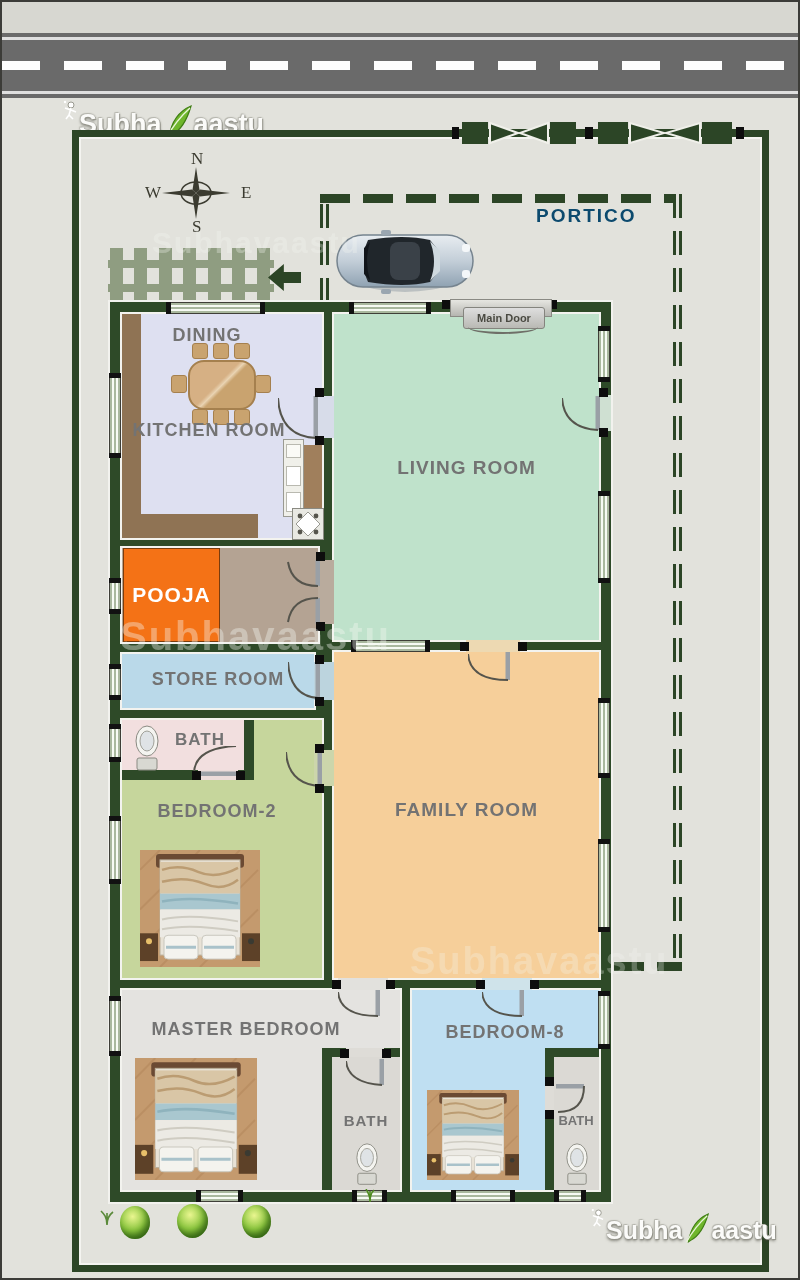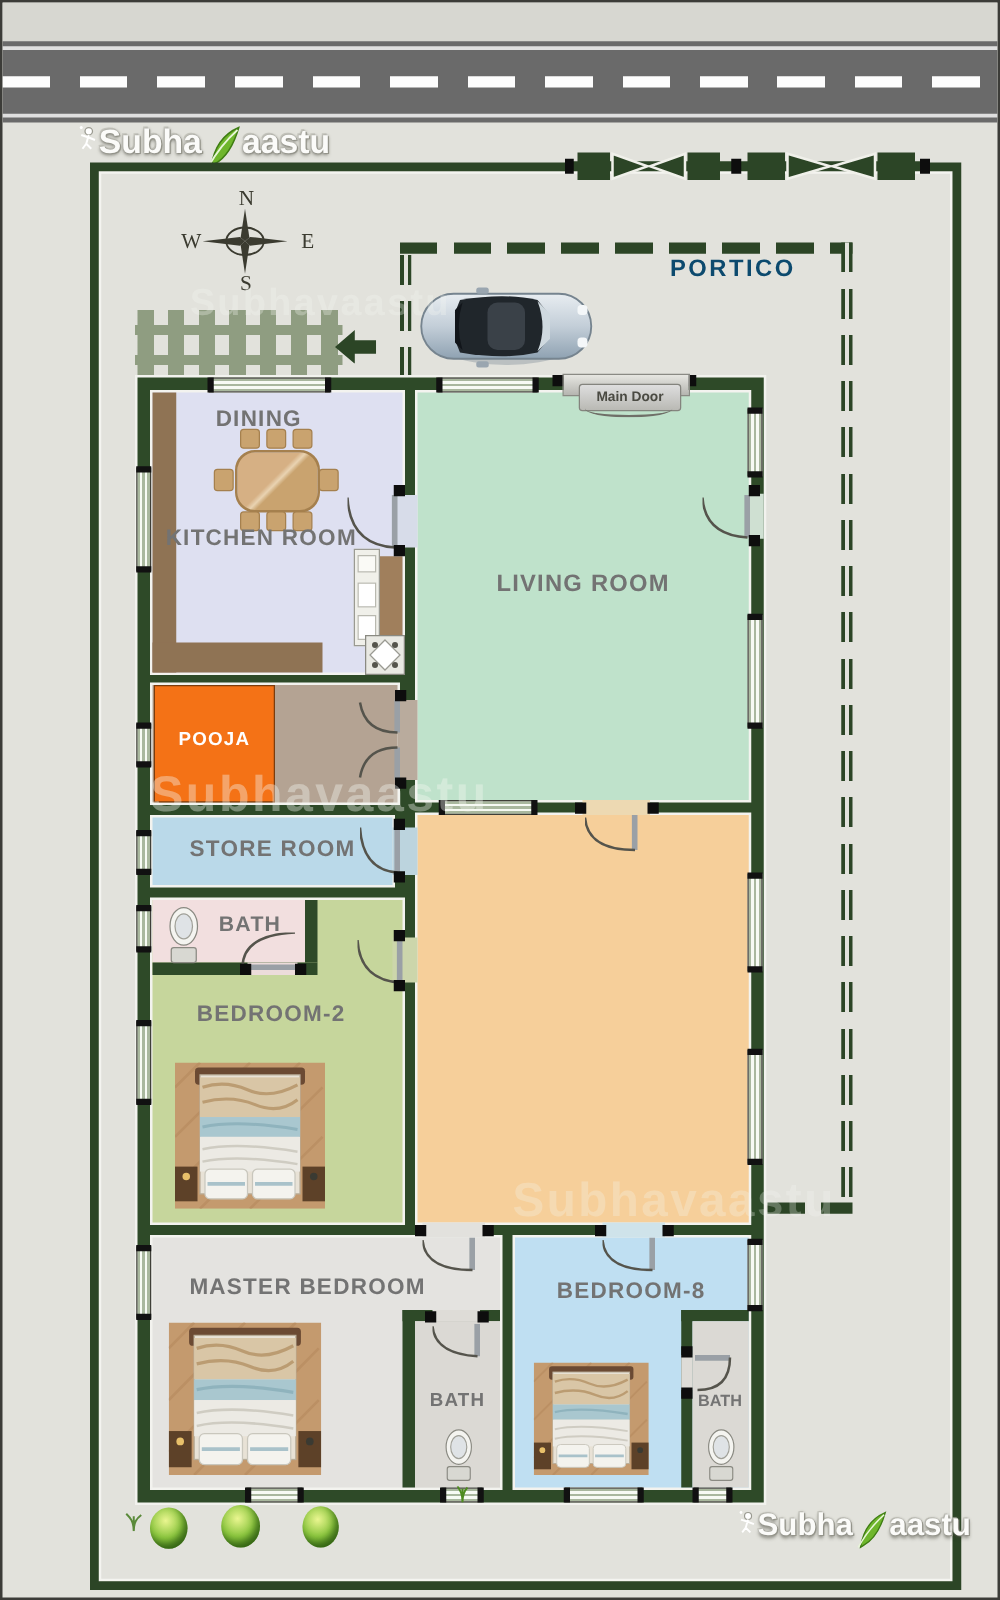--- a/index.html
+++ b/index.html
@@ -13,21 +13,21 @@
   .road-edge{left:0;width:100%;height:3px;background:#dfdfdf;}
   .road-dashes{left:0;top:59px;width:100%;height:9px;
      background:repeating-linear-gradient(90deg,#fdfdfd 0 38px,transparent 38px 62px);}
   .road-label{top:48px;left:0;width:100%;text-align:center;}
   .road-label span{display:inline-block;background:#6a6a6a;color:#fff;font-weight:bold;
      font-size:23px;letter-spacing:3px;padding:2px 16px;position:relative;z-index:3;}
   
   .compound{left:70px;top:128px;width:683px;height:1128px;border:7px solid #2c4526;
      box-shadow:inset 0 0 0 2px #f4f4f0;}
   
-  .logo{display:flex;gap:1px;}
+  .logo{display:flex;align-items:flex-end;gap:1px;}
   .logo .t{font-weight:bold;font-size:27px;color:#fbfbf9;line-height:1;
      text-shadow:0 0 2px #85857d,1px 1px 0 #9a9a90,-1px -1px 0 #c8c8c0,0 2px 3px rgba(60,60,50,.55);}
   .logo.small .t{font-size:25px;}
   
   .compass text{font-family:"Liberation Serif",serif;font-size:17px;fill:#3b3b30;}
   
   .dash-h{height:9px;background:repeating-linear-gradient(90deg,#2c4526 0 30px,transparent 30px 43px);}
   .dash-v{width:9px;background:
      linear-gradient(90deg,transparent 0 3px,#e2e2dc 3px 6px,transparent 6px),
      repeating-linear-gradient(180deg,#2c4526 0 24px,transparent 24px 37px);}
@@ -377,24 +377,25 @@
     <path d="M26 98 L56 98 M64 98 L94 98" stroke="#a9c2ca" stroke-width="3"></path>
     <rect x="0" y="84" width="18" height="28" fill="#5d4128"></rect>
       <circle cx="9" cy="92" r="3" fill="#e8c06a"></circle>
     <rect x="102" y="84" width="18" height="28" fill="#5d4128"></rect>
       <circle cx="111" cy="92" r="3" fill="#3a3a32"></circle>
   </svg>
 
   <div class="rlabel" style="left:140px;top:323px;width:130px;font-size:18px;">DINING</div>
   <div class="rlabel" style="left:122px;top:418px;width:170px;font-size:18px;">KITCHEN ROOM</div>
   <div class="rlabel" style="left:362px;top:455px;width:205px;font-size:19px;">LIVING ROOM</div>
-  <div class="rlabel" style="left:122px;top:581px;width:95px;font-size:15px;color:#ffffff;">POOJA</div>
+  <div class="rlabel" style="left:122px;top:581px;width:95px;font-size:21px;color:#ffffff;">POOJA</div>
   <div class="rlabel" style="left:130px;top:667px;width:172px;font-size:18px;">STORE ROOM</div>
   <div class="rlabel" style="left:158px;top:728px;width:80px;font-size:17px;">BATH</div>
   <div class="rlabel" style="left:130px;top:799px;width:170px;font-size:18px;">BEDROOM-2</div>
+  <div class="rlabel" style="left:352px;top:797px;width:225px;font-size:19px;">FAMILY ROOM</div>
   <div class="rlabel" style="left:128px;top:1017px;width:232px;font-size:18px;">MASTER BEDROOM</div>
   <div class="rlabel" style="left:418px;top:1020px;width:170px;font-size:18px;">BEDROOM-8</div>
   <div class="rlabel" style="left:330px;top:1110px;width:68px;font-size:15px;">BATH</div>
   <div class="rlabel" style="left:550px;top:1111px;width:48px;font-size:13px;letter-spacing:0;">BATH</div>
 
   <div class="wm" style="left:150px;top:224px;font-size:30px;">Subhavaastu</div>
   <div class="wm" style="left:118px;top:612px;font-size:40px;opacity:.38;">Subhavaastu</div>
   <div class="wm" style="left:408px;top:938px;font-size:38px;opacity:.28;">Subhavaastu</div>
 
   <svg class="r" style="left:96px;top:1208px;" width="18" height="15" viewBox="0 0 18 15">

